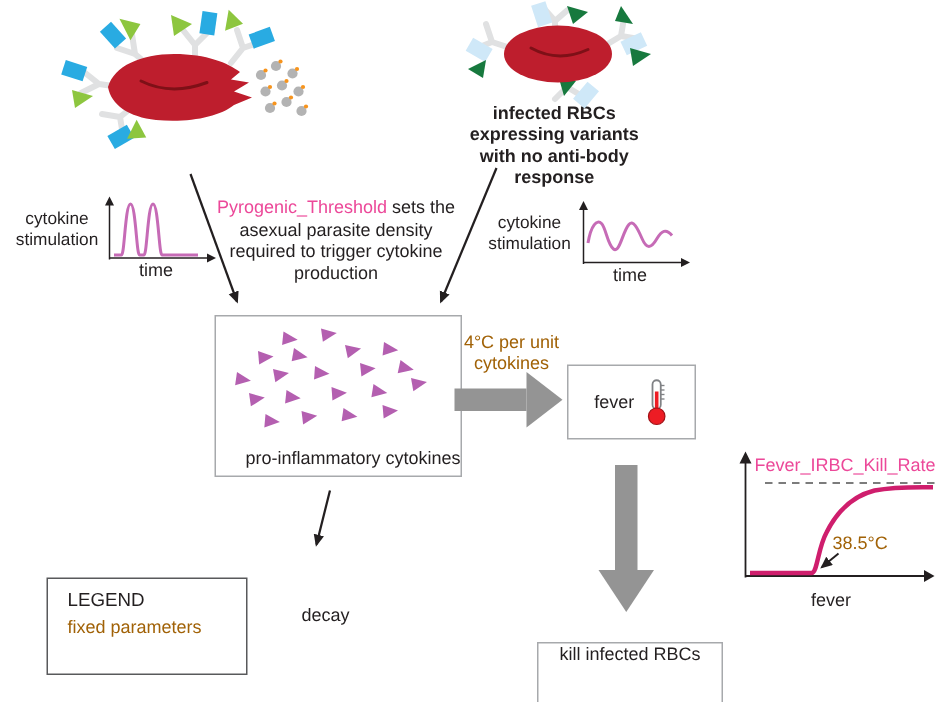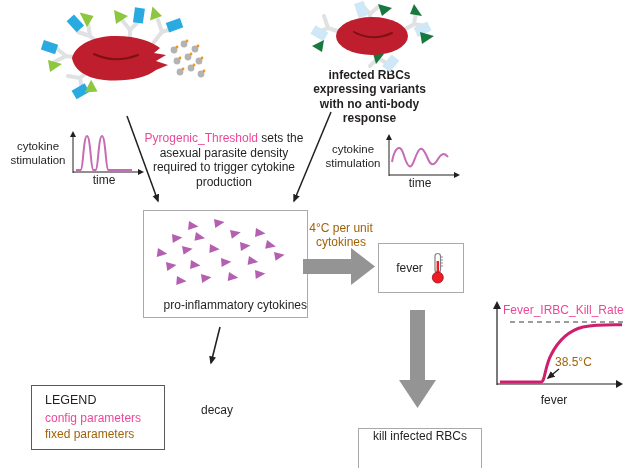--- a/index.html
+++ b/index.html
@@ -212,21 +212,20 @@
       </g>
       <rect x="7.6" y="9" width="2.4" height="12" fill="#ed1c24"></rect>
       <circle cx="8.8" cy="25.5" r="5.5" fill="#ed1c24" stroke="#a01116" stroke-width="0.8"></circle>
     </svg>
   </div>
 
   <div class="abs lbl ctr" style="left:188px; top:375px; width:58px;margin-top:28px;">decay</div>
 
   <div class="abs" id="legend-box">
     <div class="legend-title">LEGEND</div>
-    <div class="legend-item cyan">config parameters</div>
     <div class="legend-item orange">fixed parameters</div>
   </div>
 
   <div class="abs node-box" id="kill-box">
     <span class="lbl">kill infected RBCs</span>
   </div>
 
   <svg class="abs" style="left:440px; top:298px; z-index:1" width="186" height="100" viewBox="0 0 186 100">
     <line x1="57" y1="8" x2="57" y2="87" stroke="#231f20" stroke-width="1.2"></line>
     <polygon points="53,11 57,3 61,11" fill="#231f20"></polygon>

